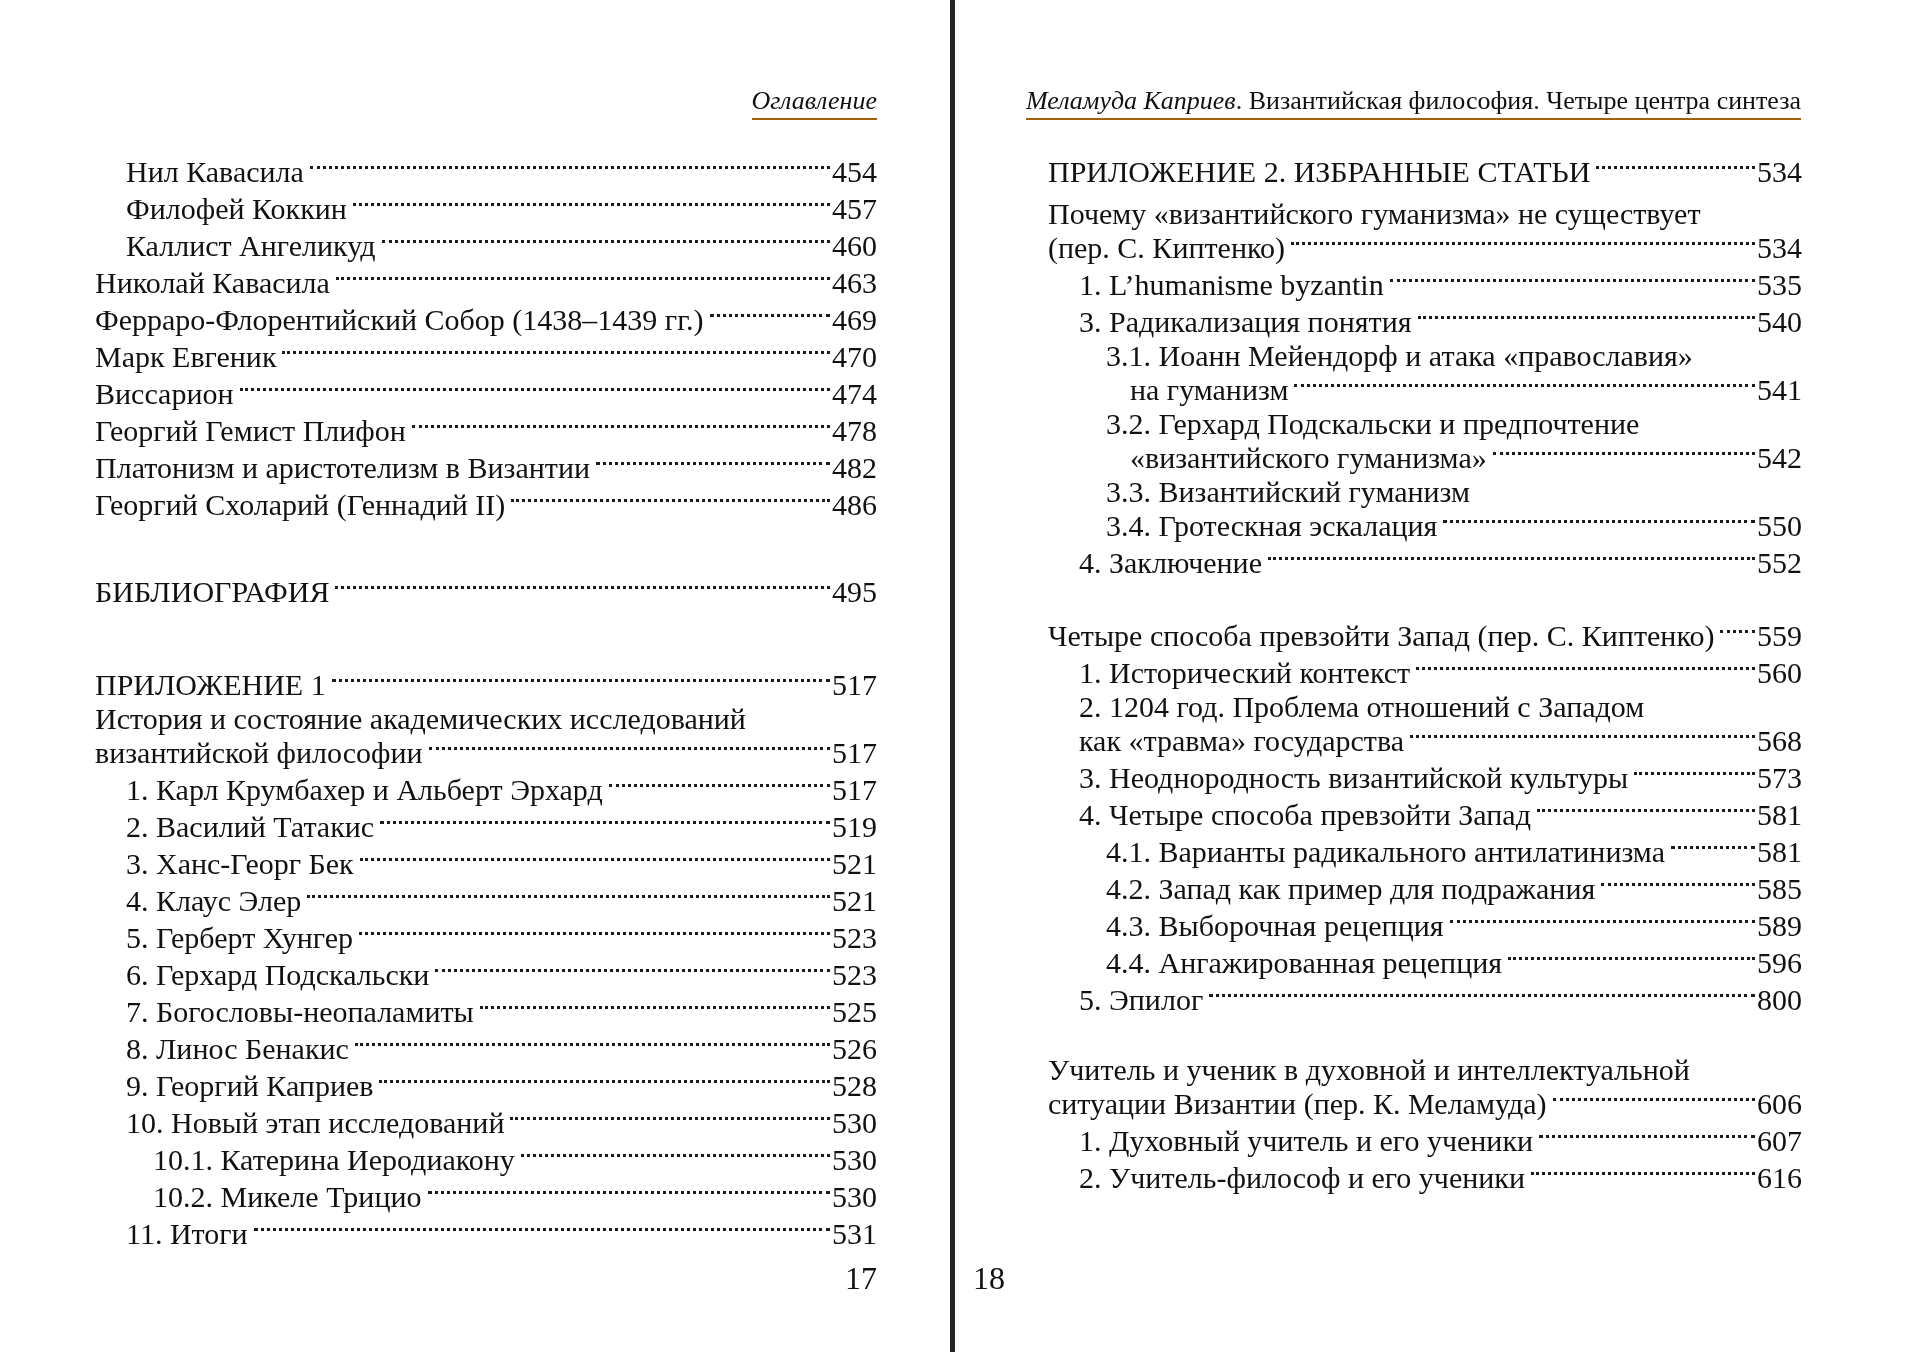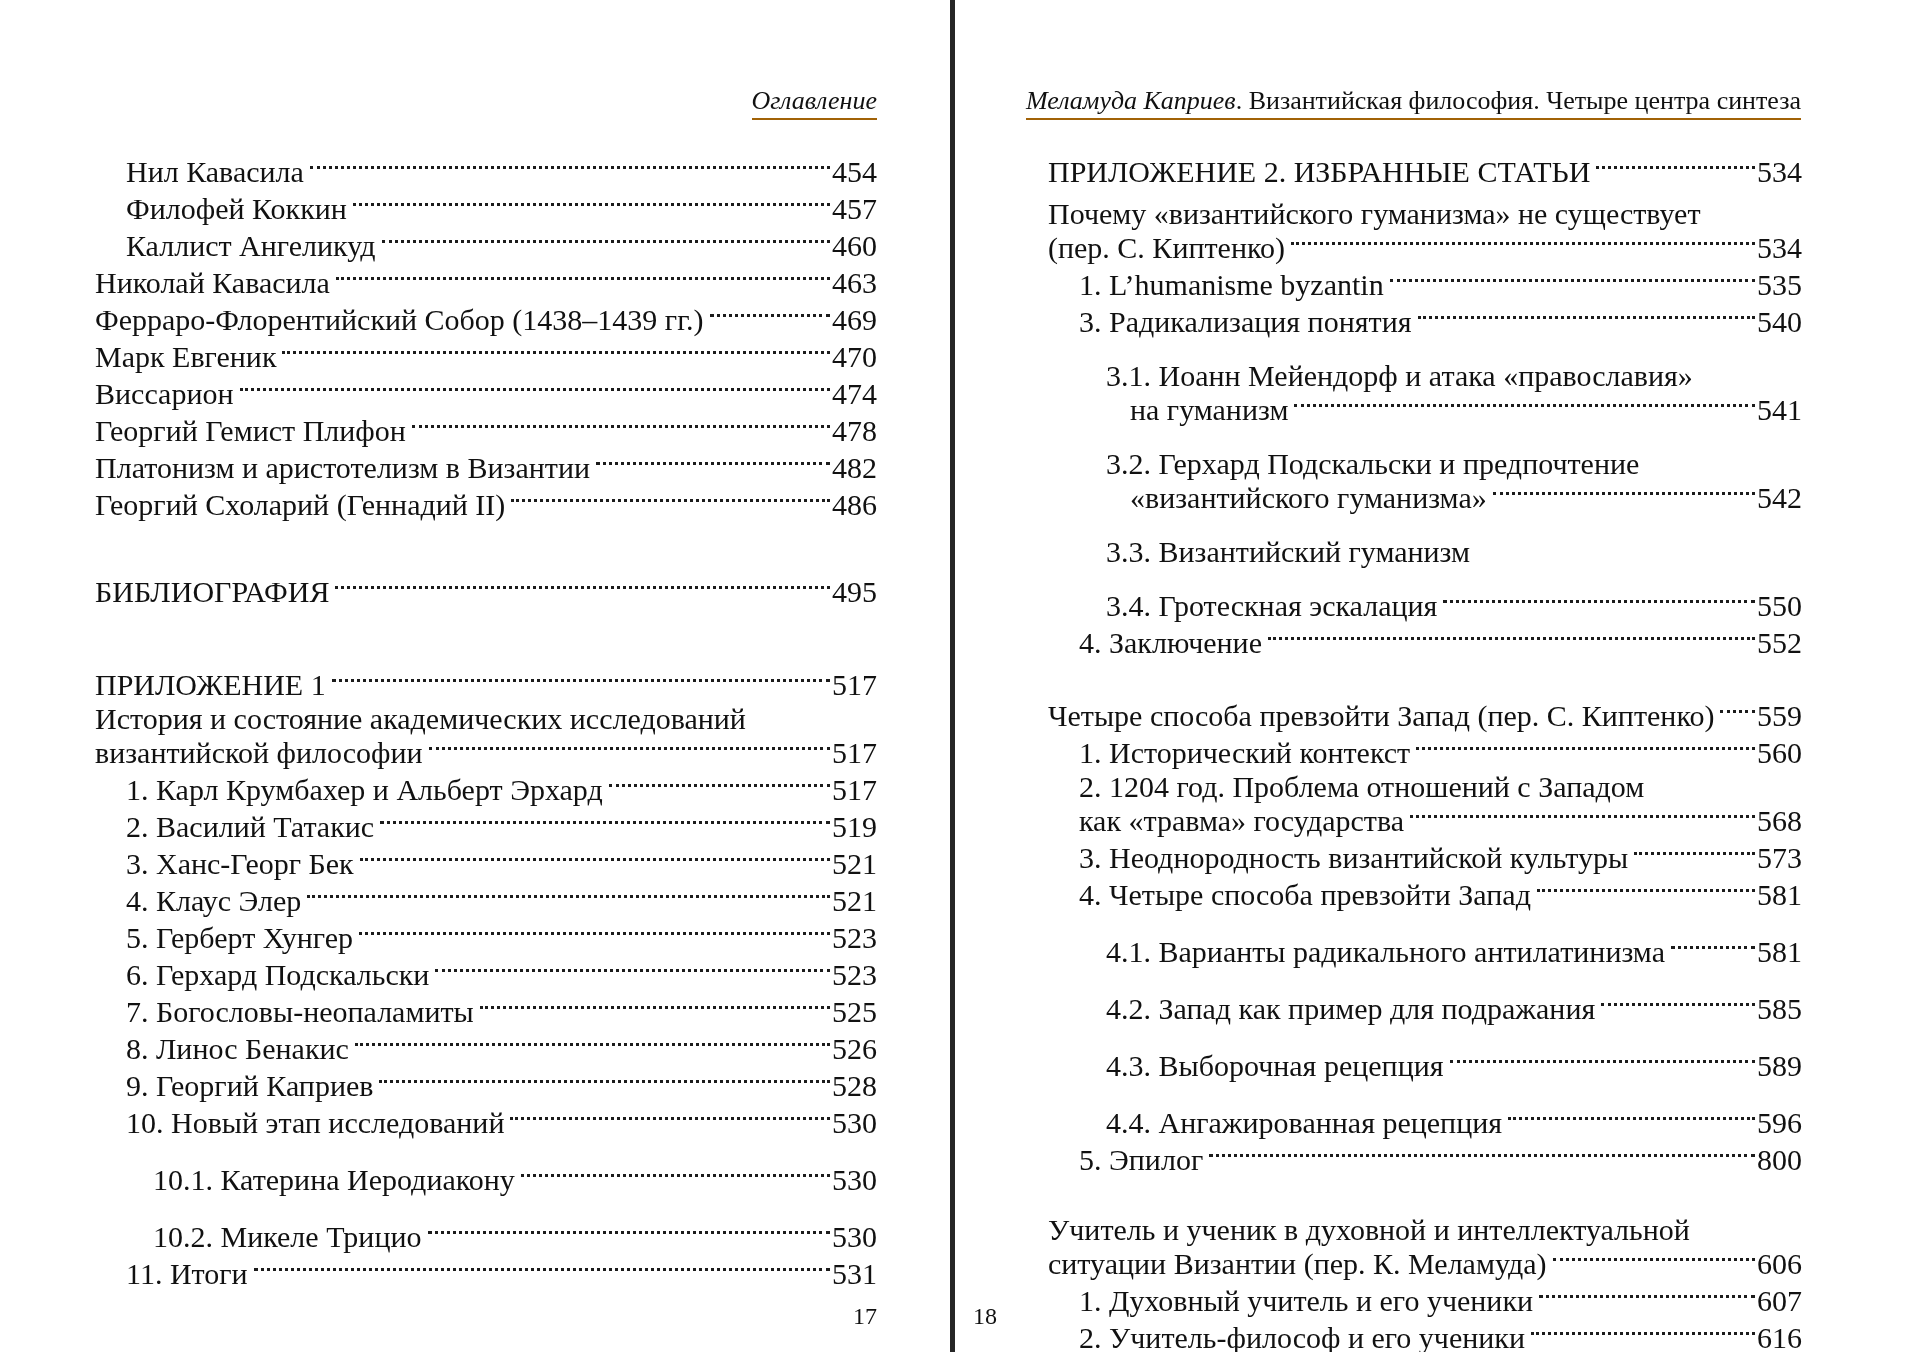--- a/index.html
+++ b/index.html
@@ -49,30 +49,29 @@
   .leader {
     flex: 1;
     min-width: 18px;
     border-bottom: 3px dotted #1b1b1b;
     margin: 0 2px 8px 6px;
   }
   .num { white-space: nowrap; }
 
   .i0 { padding-left: 0; }
   .i1 { padding-left: 31px; }
-  .i2 { padding-left: 58px; margin-top: 20px; }
+  .i2 { padding-left: 58px; }
   .i3 { padding-left: 82px; }
 
   .gap { width: 100%; }
 
   .folio {
     position: absolute;
     top: 1260px;
-    font-size: 24px;
-    margin-top: 43px;
+    font-size: 32px;
   }
   .folio-left  { left: 95px; width: 782px; text-align: right; }
   .folio-right { left: 973px; }
 </style>
 </head>
 <body>
 
 <div class="divider"></div>
 
 <div class="page page-left">

